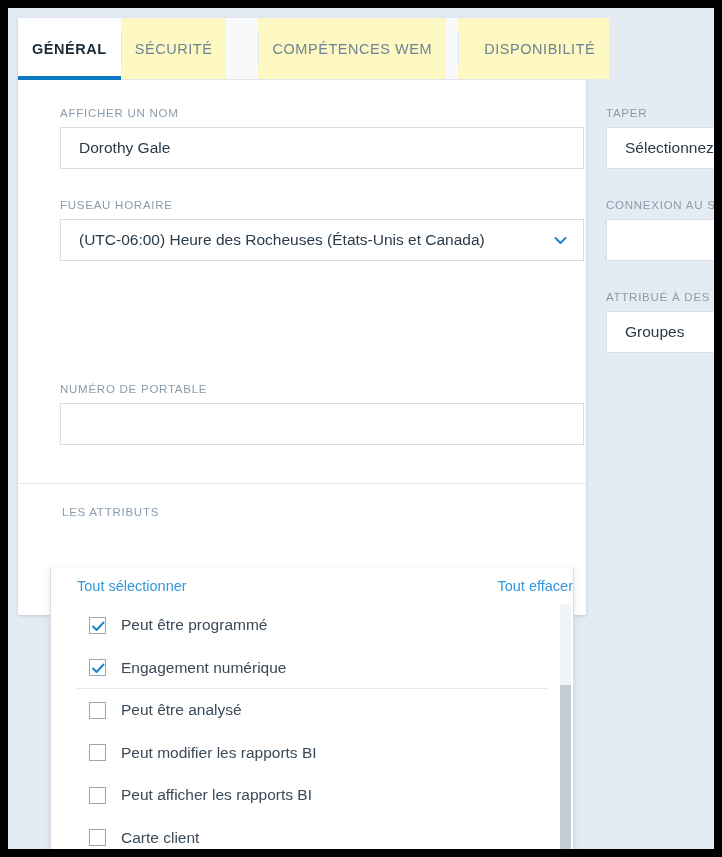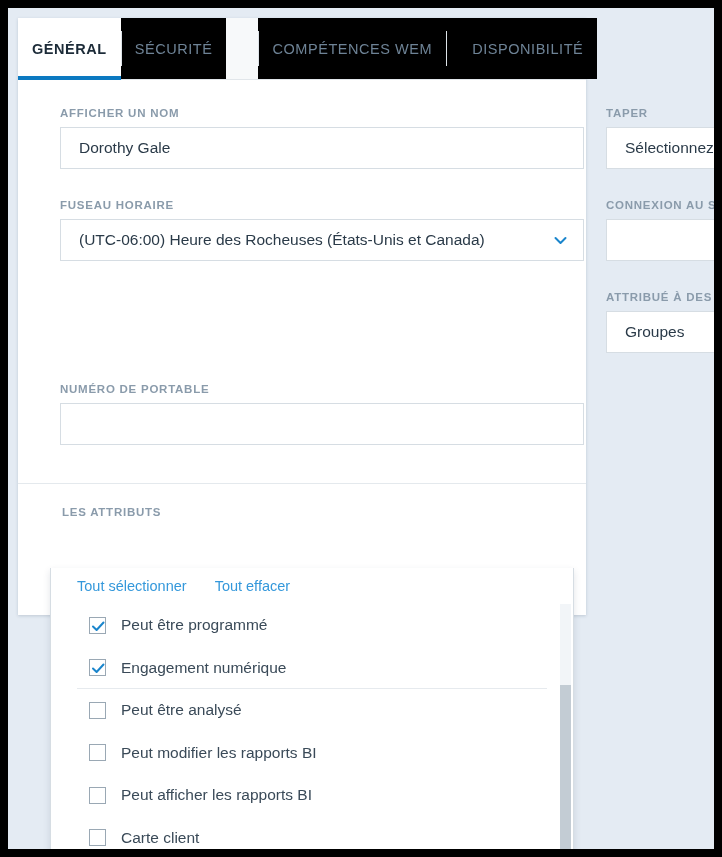--- a/index.html
+++ b/index.html
@@ -53,21 +53,21 @@
   }
 
   .tab {
     position: relative;
     display: flex;
     align-items: center;
     justify-content: center;
     font-size: 14.5px;
     letter-spacing: 0.55px;
     color: #6e8396;
-    background: #000000;
+    background: #fef9c3;
     cursor: pointer;
     padding: 0 14px;
     white-space: nowrap;
   }
 
   .tab + .tab::before {
     content: "";
     position: absolute;
     left: 0;
     top: 13px;
@@ -90,36 +90,36 @@
     bottom: -1px;
     height: 4px;
     background: #0b79c1;
   }
 
   .tab.active::before { display: none; }
 
   .tab-0 { width: 173px; }
   .tab-1 { width: 165px; }
   .tab-2 { width: 212px; margin-left: 32px; }
-  .tab-3 { width: 154px; justify-content: flex-start; padding-left: 26px; }
+  .tab-3 { width: 154px; justify-content: flex-start; padding-left: 26px; margin-left: 12px; }
 
   
   .form-body {
     position: relative;
     padding: 0;
     height: 404px;
   }
 
   .field {
     position: absolute;
   }
 
   .field-label {
     font-size: 11.5px;
-    font-weight: bold;
+    font-weight: normal;
     letter-spacing: 0.75px;
     color: #8a9bab;
     text-transform: uppercase;
     margin-bottom: 8px;
     white-space: nowrap;
   }
 
   .control {
     position: relative;
     height: 42px;
@@ -208,20 +208,21 @@
     box-shadow: 0 3px 7px rgba(30,50,80,0.13);
     overflow: hidden;
   }
 
   .panel-links {
     display: flex;
     align-items: center;
     height: 36px;
     padding: 0 0 0 26px;
     gap: 28px;
+    justify-content: space-between;
   }
 
   .panel-link {
     font-size: 14.5px;
     color: #3498db;
     cursor: pointer;
     white-space: nowrap;
   }
 
   .opt-list {

